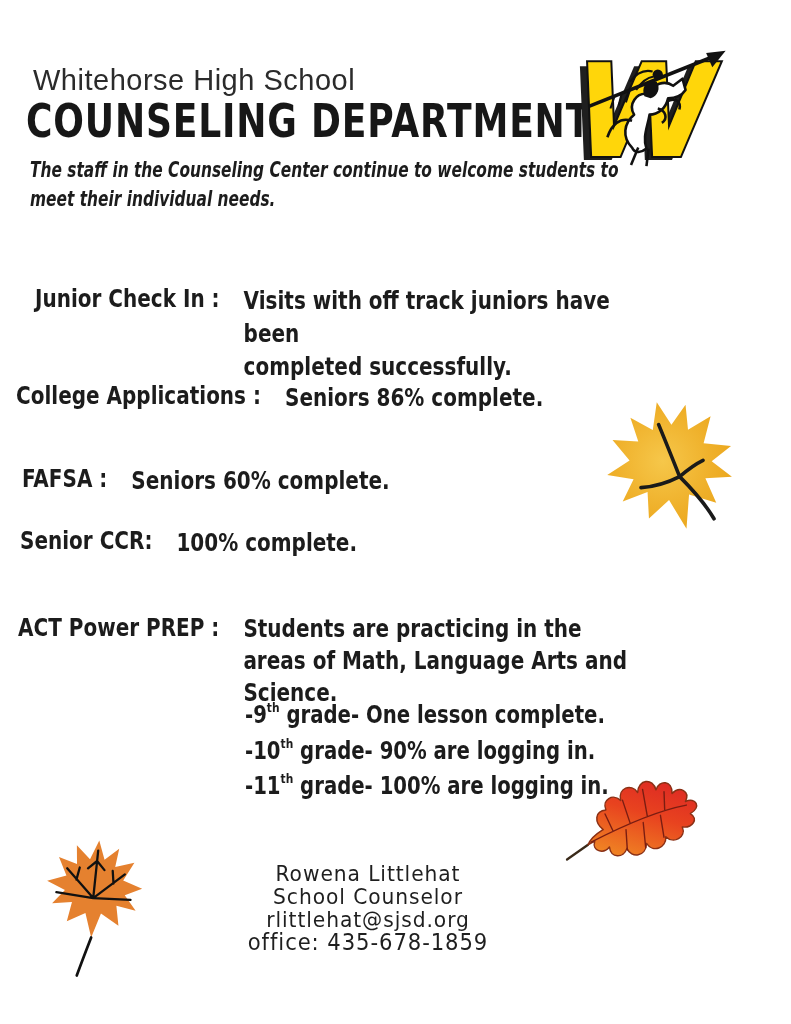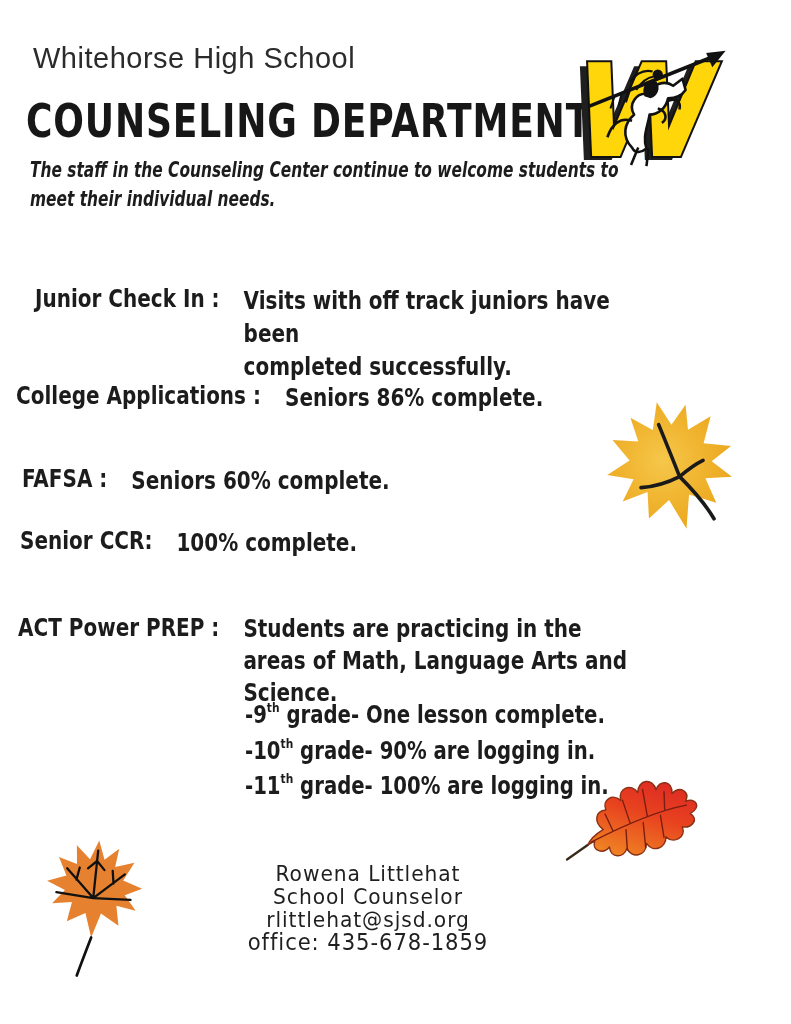--- a/index.html
+++ b/index.html
@@ -7,21 +7,21 @@
     position:relative;
     width:791px;height:1024px;
     margin:0 auto;
     background:#ffffff;
     overflow:hidden;
     font-family:"DejaVu Sans",sans-serif;
     color:#1d1d1d;
   }
   
   .school-name{
-    position:absolute;left:33px;top:42px;
+    position:absolute;left:33px;top:64px;
     font-family:"Liberation Sans",sans-serif;
     font-size:29px;letter-spacing:.5px;color:#2b2b2b;
     white-space:nowrap;
   }
   .dept-title{
     position:absolute;left:26px;top:94px;
     font-size:44px;font-weight:700;letter-spacing:1px;
     transform:scale(.82,1.06);transform-origin:0 0;
     white-space:nowrap;color:#171717;
   }

